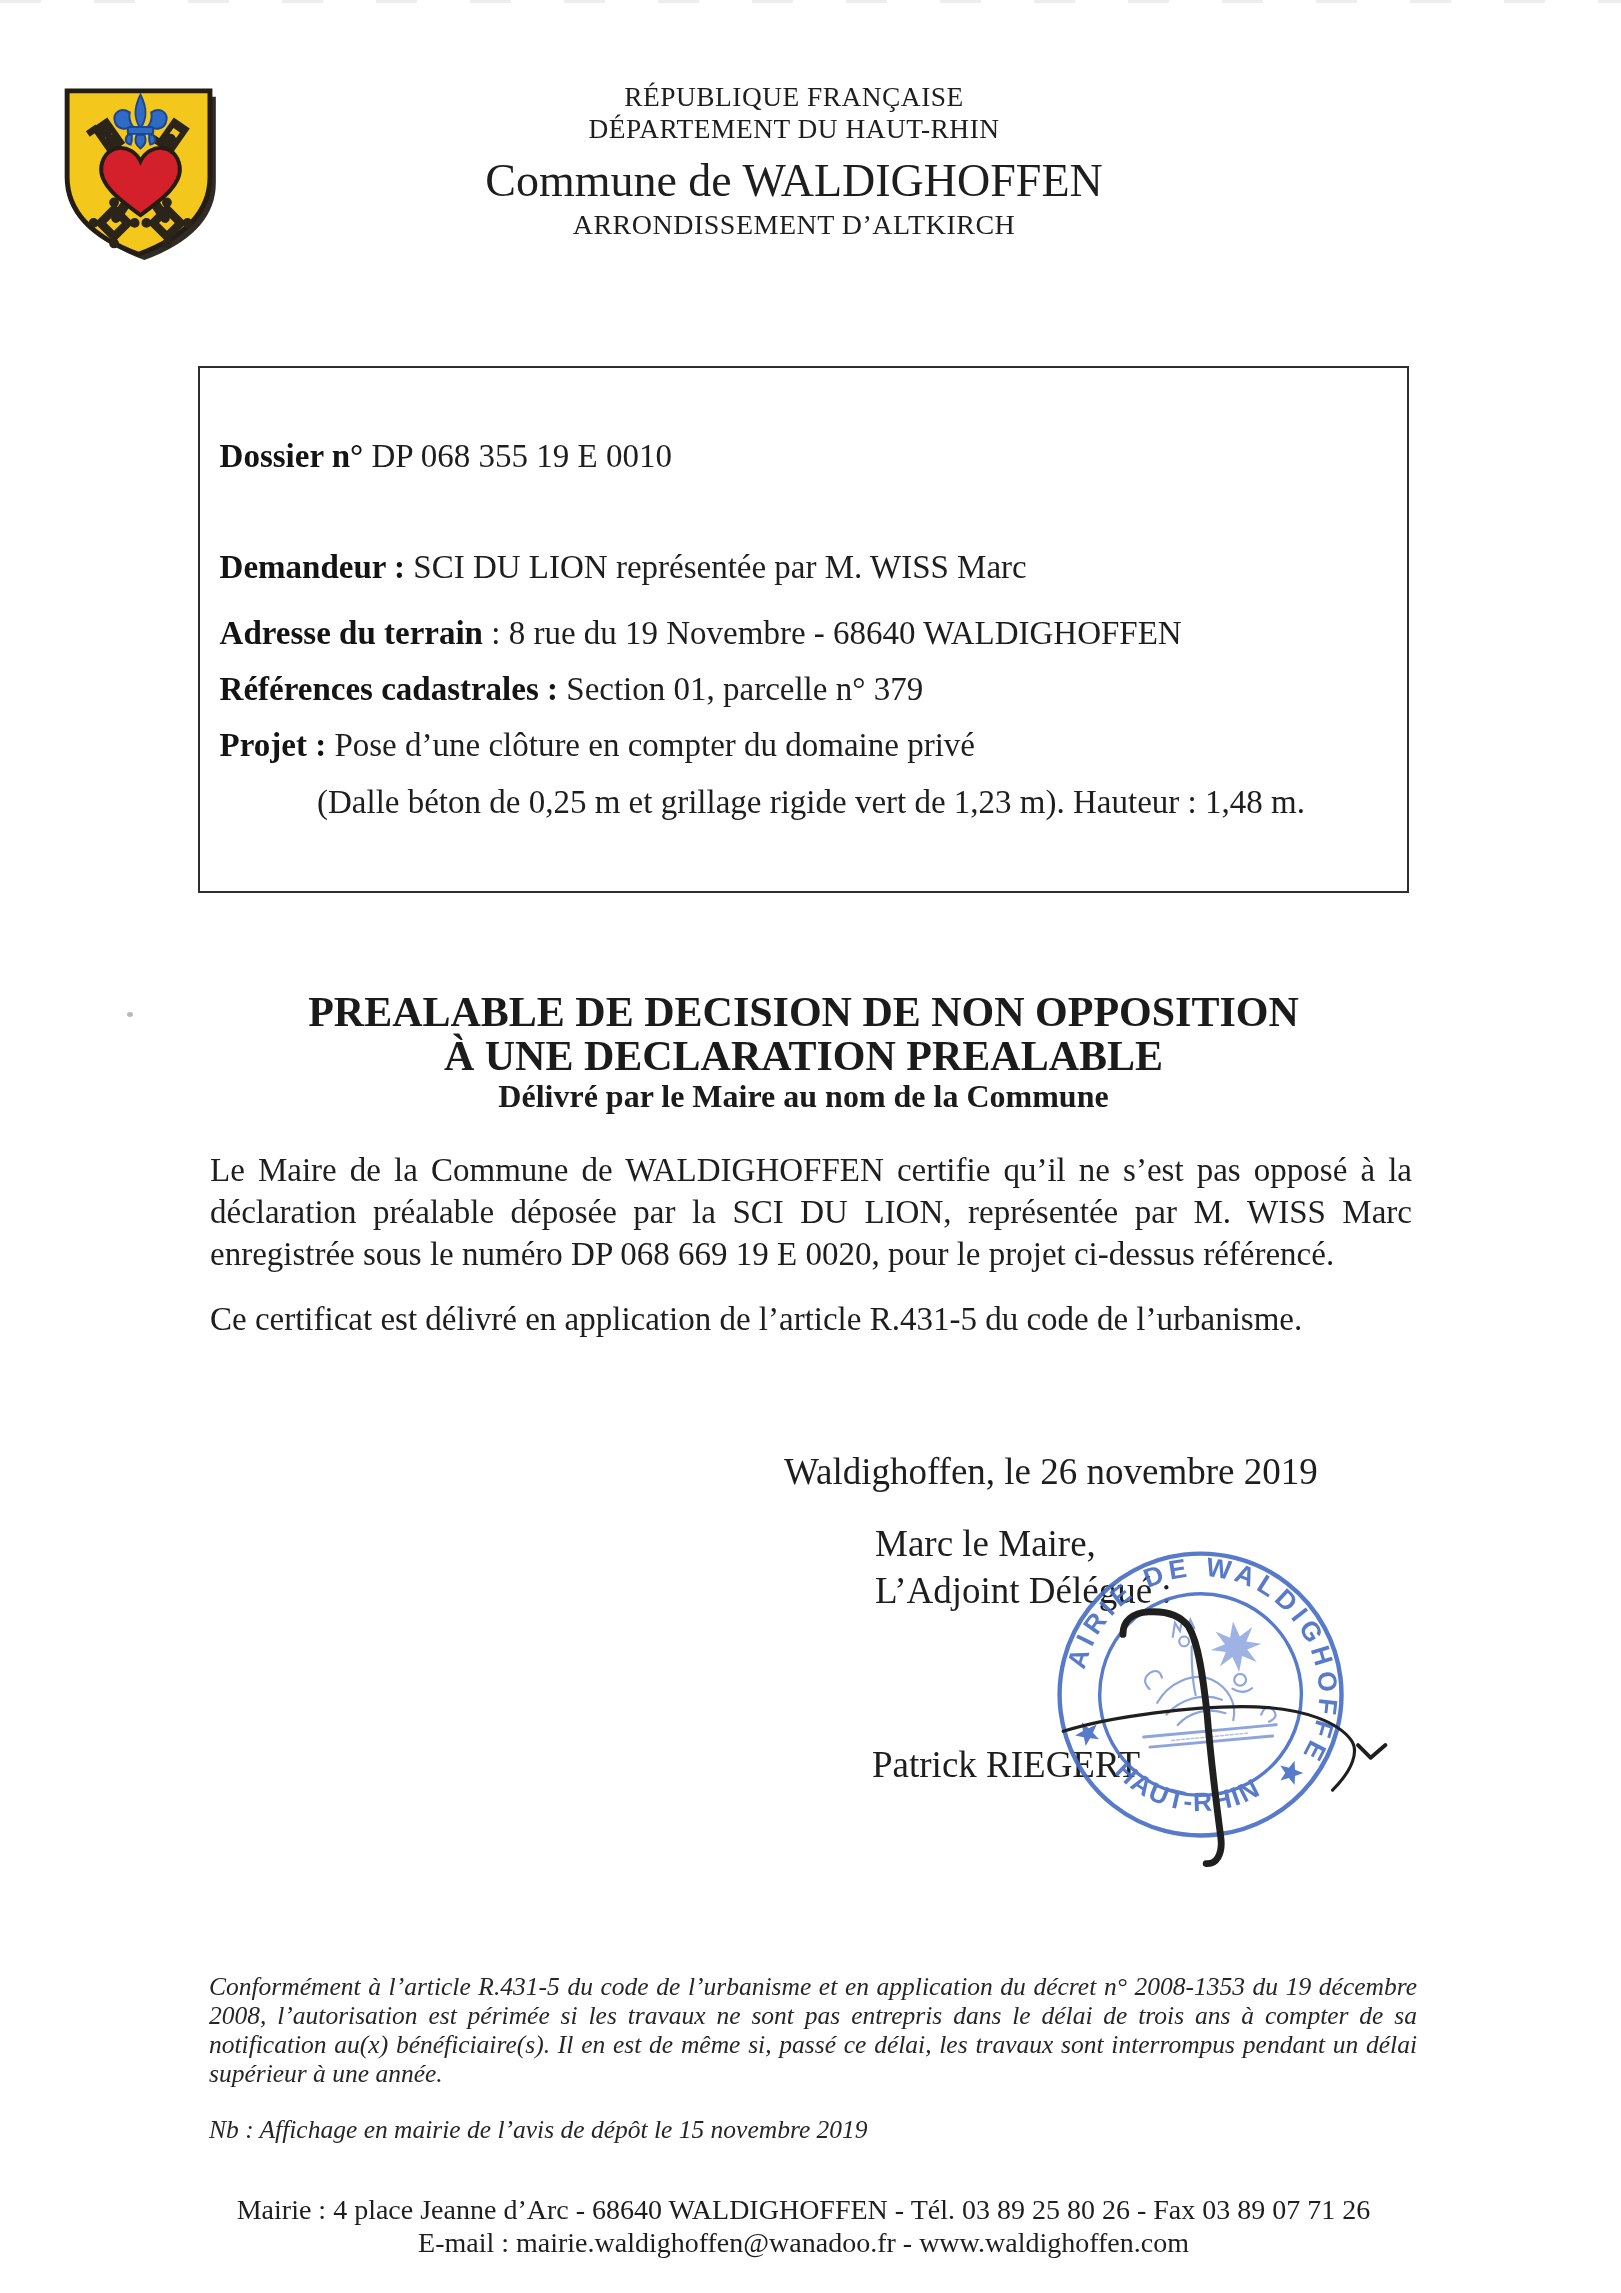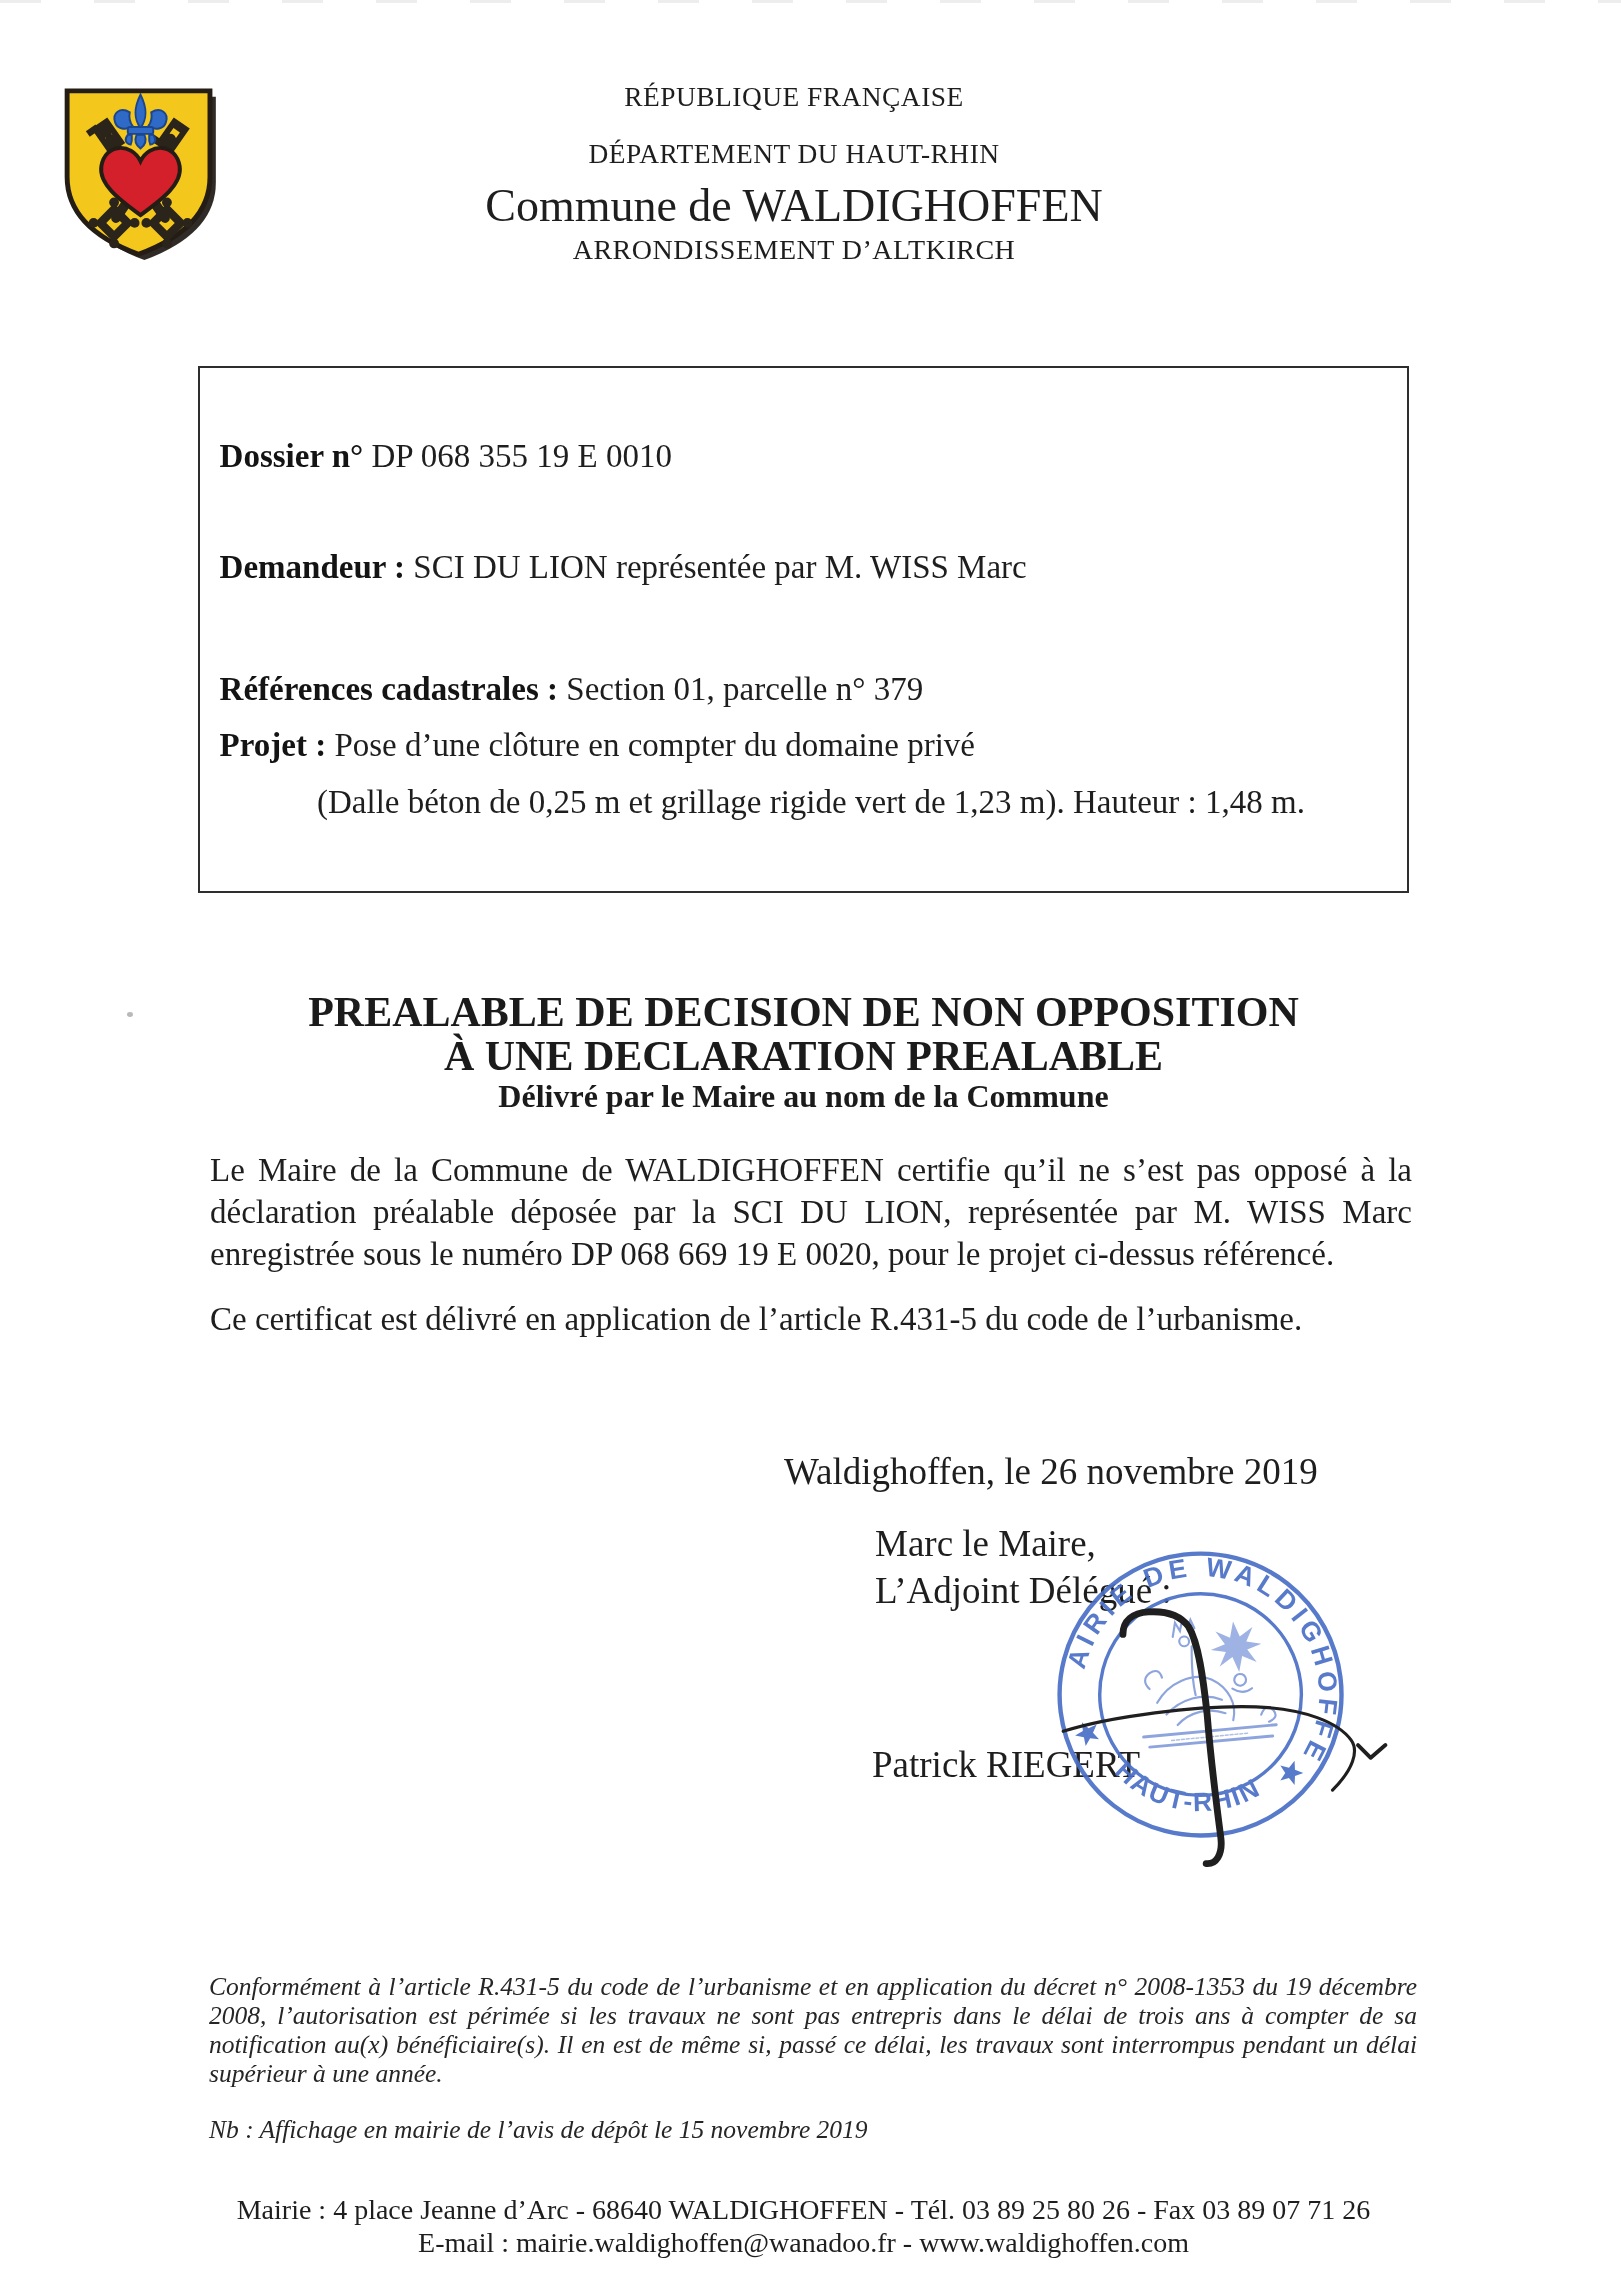--- a/index.html
+++ b/index.html
@@ -72,28 +72,29 @@
       <path d="M92 30 C102 24,110 31,107 40 C105 47,96 49,89 44 C92 40,93 35,92 30 Z"></path>
       <rect x="68" y="45" width="26" height="7" rx="2"></rect>
       <path d="M77 53 C74 60,77 64,81 67 C85 64,88 60,85 53 Z"></path>
       <path d="M68 53 C64 58,66 62,71 63 C73 59,72 55,72 53 Z"></path>
       <path d="M94 53 C98 58,96 62,91 63 C89 59,90 55,90 53 Z"></path>
     </g>
   </svg>
 
   <div class="abs center" style="left:0;top:82px;width:1588px;">
     <div class="hdr-small">RÉPUBLIQUE FRANÇAISE</div>
-    <div class="hdr-small" style="margin-top:26px;">DÉPARTEMENT DU HAUT-RHIN</div>
+    <div class="hdr-small" style="margin-top:1px;">DÉPARTEMENT DU HAUT-RHIN</div>
     <div class="hdr-commune" style="margin-top:8.8px;">Commune de WALDIGHOFFEN</div>
     <div class="hdr-arr" style="margin-top:2px;">ARRONDISSEMENT D’ALTKIRCH</div>
   </div>
 
   <div class="abs box" style="left:198px;top:366px;width:1207px;height:523px;">
     <div class="abs row" style="left:19.6px;top:70px;"><span class="lbl">Dossier n°</span><span> DP 068 355 19 E 0010</span></div>
     <div class="abs row" style="left:19.6px;top:181px;"><span class="lbl">Demandeur :</span><span> SCI DU LION représentée par M. WISS Marc</span></div>
+    <div class="abs row" style="left:19.6px;top:247px;"><span class="lbl">Adresse du terrain</span><span> : 8 rue du 19 Novembre - 68640 WALDIGHOFFEN</span></div>
     <div class="abs row" style="left:19.6px;top:303px;"><span class="lbl">Références cadastrales :</span><span> Section 01, parcelle n° 379</span></div>
     <div class="abs row" style="left:19.6px;top:359px;"><span class="lbl">Projet :</span><span> Pose d’une clôture en compter du domaine privé</span></div>
     <div class="abs row" style="left:117px;top:416px;">(Dalle béton de 0,25 m et grillage rigide vert de 1,23 m). Hauteur : 1,48 m.</div>
   </div>
 
   <div class="abs center title-l" style="left:196px;top:988px;width:1215px;">PREALABLE DE DECISION DE NON OPPOSITION</div>
   <div class="abs center title-l" style="left:196px;top:1032px;width:1215px;">À UNE DECLARATION PREALABLE</div>
   <div class="abs center title-s" style="left:196px;top:1078px;width:1215px;">Délivré par le Maire au nom de la Commune</div>
 
   <div class="abs" style="left:210px;top:1149px;width:1202px;">

